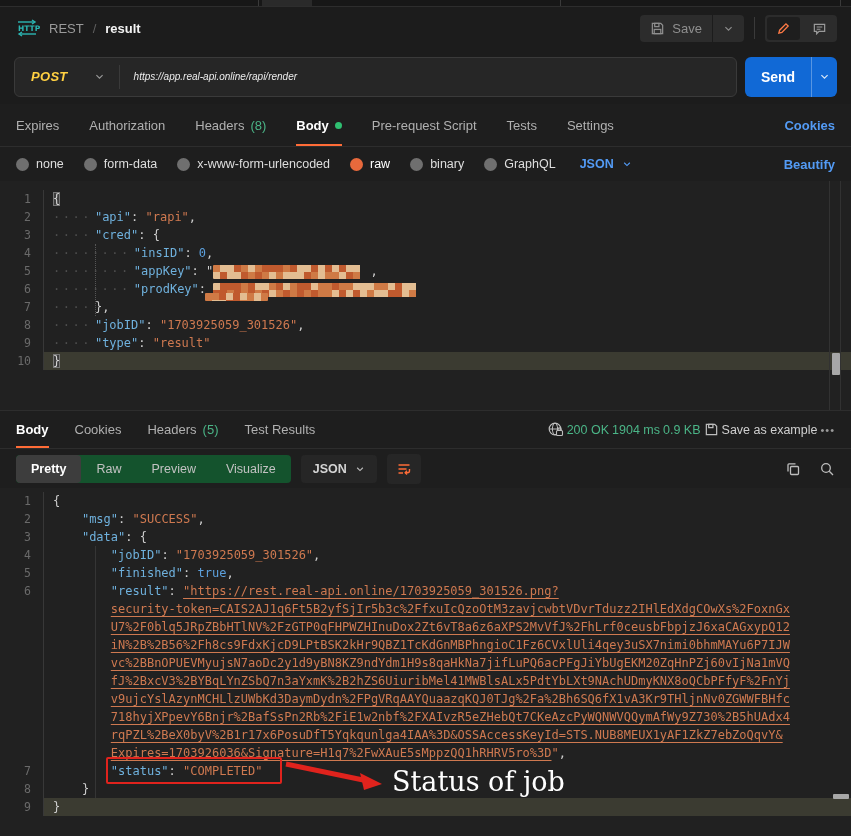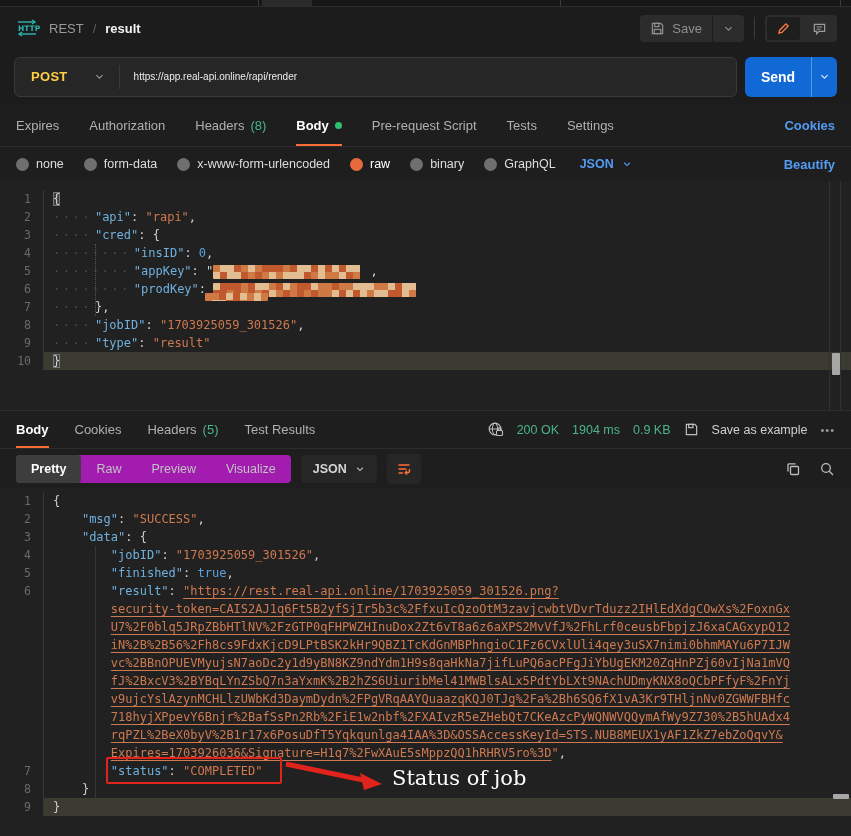--- a/index.html
+++ b/index.html
@@ -21,21 +21,21 @@
   .crumb .sep { color:#5f5f5f; }
   .crumb .cur { color:#f2f2f2; font-weight:700; }
   .hdr-right { margin-left:auto; display:flex; align-items:center; gap:10px; }
   .btn-group { display:flex; background:#2c2c2c; border-radius:4px; overflow:hidden; }
   .btn-seg { display:flex; align-items:center; gap:7px; padding:6px 10px; font-size:13px; color:#8f8f8f; cursor:pointer; }
   .btn-seg.sep-l { border-left:1px solid #1c1c1c; }
   .btn-seg.darker { background:#1e1e1e; margin:2px; border-radius:3px; padding:4px 9px; }
   .v-divider { width:1px; height:22px; background:#3a3a3a; }
   
   .url-row { height:55px; display:flex; align-items:center; padding:0 14px; background:#1c1c1c; gap:8px; }
-  .url-bar { flex:1; height:40px; display:flex; align-items:center; background:#262626; border:1px solid #3a3a3a; border-radius:6px; overflow:hidden; }
+  .url-bar { flex:1; height:40px; display:flex; align-items:center; background:#262626; border:1px solid #3a3a3a; border-radius:6px; overflow:hidden;font-style:italic; }
   .method { display:flex; align-items:center; gap:26px; padding:0 14px 0 16px; cursor:pointer; }
   .method .m-label { color:#ffd042; font-weight:700; font-size:13px; letter-spacing:.3px; }
   .url-sep { width:1px; height:24px; background:#3a3a3a; }
   .url-text { padding-left:14px; font-size:10px; color:#ececec; }
   .send-group { display:flex; width:92px; height:40px; border-radius:6px; overflow:hidden; background:#1169d6; flex:none; }
   .send-main { flex:1; display:flex; align-items:center; justify-content:center; color:#fff; font-weight:700; font-size:14px; cursor:pointer; }
   .send-caret { width:26px; display:flex; align-items:center; justify-content:center; border-left:1px solid rgba(255,255,255,.30); cursor:pointer; }
   
   .tabs-row { height:43px; display:flex; align-items:stretch; padding:0 16px; border-bottom:1px solid #2d2d2d; background:#1e1e1e; }
   .tabs { display:flex; gap:30px; }
@@ -68,36 +68,36 @@
   .tk-brk { color:#d6d6d6; background:#3c3c3c; box-shadow:0 0 0 1px #777 inset; }
   .redact { display:inline-flex; flex-wrap:wrap; height:14px; vertical-align:middle; overflow:hidden; border-radius:1px; filter:blur(.4px); }
   .redact i { display:block; width:7px; height:7px; }
   .guide-dotted { position:absolute; width:0; border-left:1px dotted #555; }
   .guide-solid { position:absolute; width:0; border-left:1px solid #353535; }
   .scroll-track { position:absolute; top:0; bottom:0; right:10px; width:12px; border-left:1px solid #323232; border-right:1px solid #323232; }
   .scroll-thumb { position:absolute; background:#a7a7a7; border-radius:1px; }
   
   .res-tabs-row { height:38px; display:flex; align-items:stretch; padding:0 16px; border-bottom:1px solid #2d2d2d; background:#1e1e1e; }
   .res-tabs { display:flex; gap:26px; }
-  .res-meta { margin-left:auto; display:flex; align-items:center; gap:13px; font-size:12.5px; }
+  .res-meta { margin-left:auto; display:flex; align-items:center; gap:3px; font-size:12.5px; }
   .meta-green { color:#4bb587; }
   .meta-text { color:#cfcfcf; }
   .meta-dots { color:#9a9a9a; font-size:11px; letter-spacing:1px; cursor:pointer; }
   
   .res-toolbar { height:39px; display:flex; align-items:center; padding:0 16px; gap:10px; background:#1e1e1e; }
-  .segmented { display:flex; background:#a21caf; border-radius:4px; overflow:hidden; }
+  .segmented { display:flex; background:#14532d; border-radius:4px; overflow:hidden; }
   .seg-item { padding:7px 15px; font-size:12.5px; color:#c2c2c2; cursor:pointer; border-radius:4px; }
   .seg-item.active { background:#3d3d3d; color:#fff; font-weight:600; }
   .chip { display:flex; align-items:center; gap:8px; background:#262626; border-radius:4px; padding:7px 12px; font-size:12.5px; color:#d4d4d4; font-weight:600; cursor:pointer; }
   .chip.icon-only { padding:7px 9px; }
   .toolbar-right { margin-left:auto; display:flex; align-items:center; gap:18px; }
   .icon-btn { cursor:pointer; display:flex; align-items:center; }
   
   .hl-box { position:absolute; border:2px solid #e0231d; border-radius:2px; pointer-events:none; }
-  .annotation-label { position:absolute; font-family:"DejaVu Serif", serif; font-size:21px; color:#ffffff; white-space:nowrap; }
+  .annotation-label { position:absolute; font-family:"DejaVu Serif", serif; font-size:27px; color:#ffffff; white-space:nowrap; }
   .arrow-svg { position:absolute; pointer-events:none; }
 </style>
 </head>
 <body>
 
 <div class="app">
 
   <div class="top-strip">
     <div class="tseg" style="left:262px;width:50px;"></div>
     <div class="tdiv" style="left:258px;"></div>

